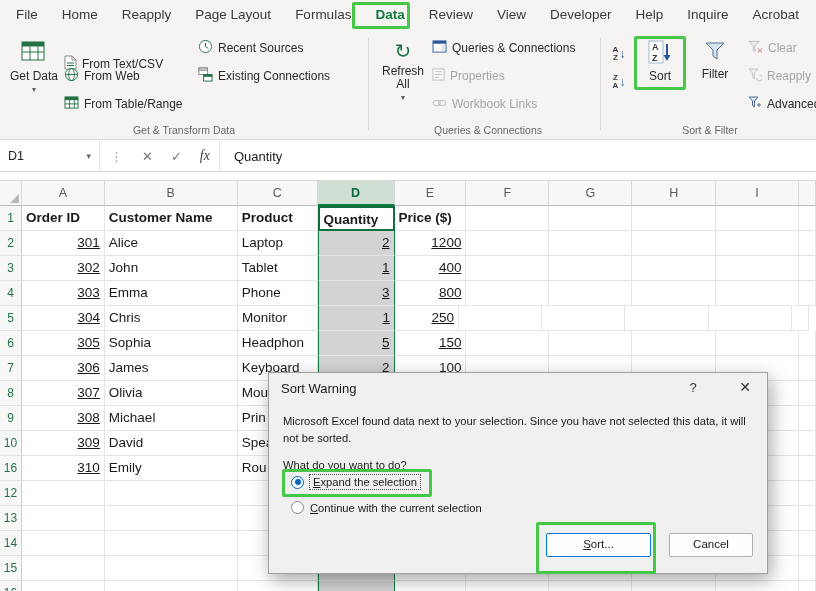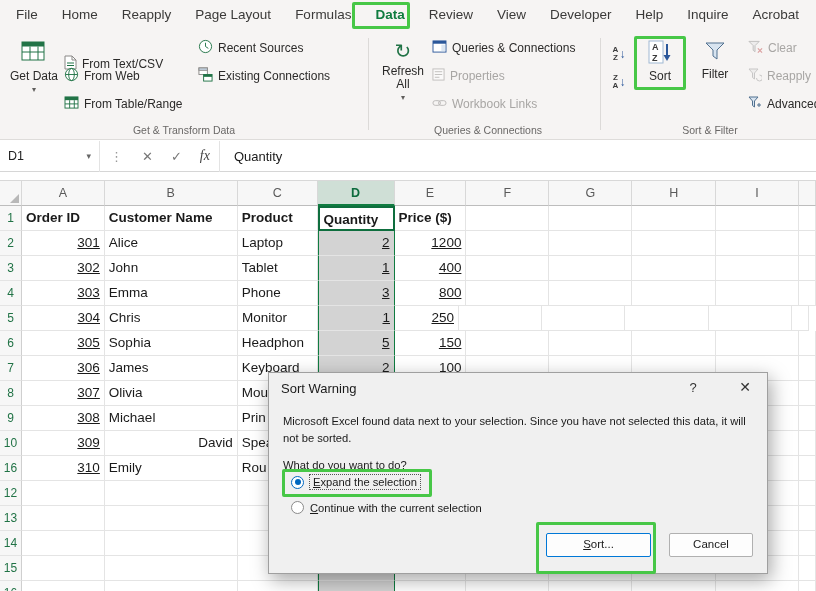--- a/index.html
+++ b/index.html
@@ -364,21 +364,21 @@
         <div class="c" style="width: 72px;"></div>
         <div class="c" style="width: 83px;"></div>
         <div class="c" style="width: 83px;"></div>
         <div class="c" style="width: 84px;"></div>
         <div class="c" style="width: 83px;"></div>
         <div class="c" style="width: 17px;"></div>
       </div>
       <div class="r">
         <div class="rn">10</div>
         <div class="c num" style="width: 83px;">309</div>
-        <div class="c" style="width: 133px; text-align: right;">David</div>
+        <div class="c" style="width: 133px;">David</div>
         <div class="c" style="width: 80px;">Spea</div>
         <div class="c sel" style="width: 77px;"></div>
         <div class="c" style="width: 72px;"></div>
         <div class="c" style="width: 83px;"></div>
         <div class="c" style="width: 83px;"></div>
         <div class="c" style="width: 84px;"></div>
         <div class="c" style="width: 83px;"></div>
         <div class="c" style="width: 17px;"></div>
       </div>
       <div class="r">

